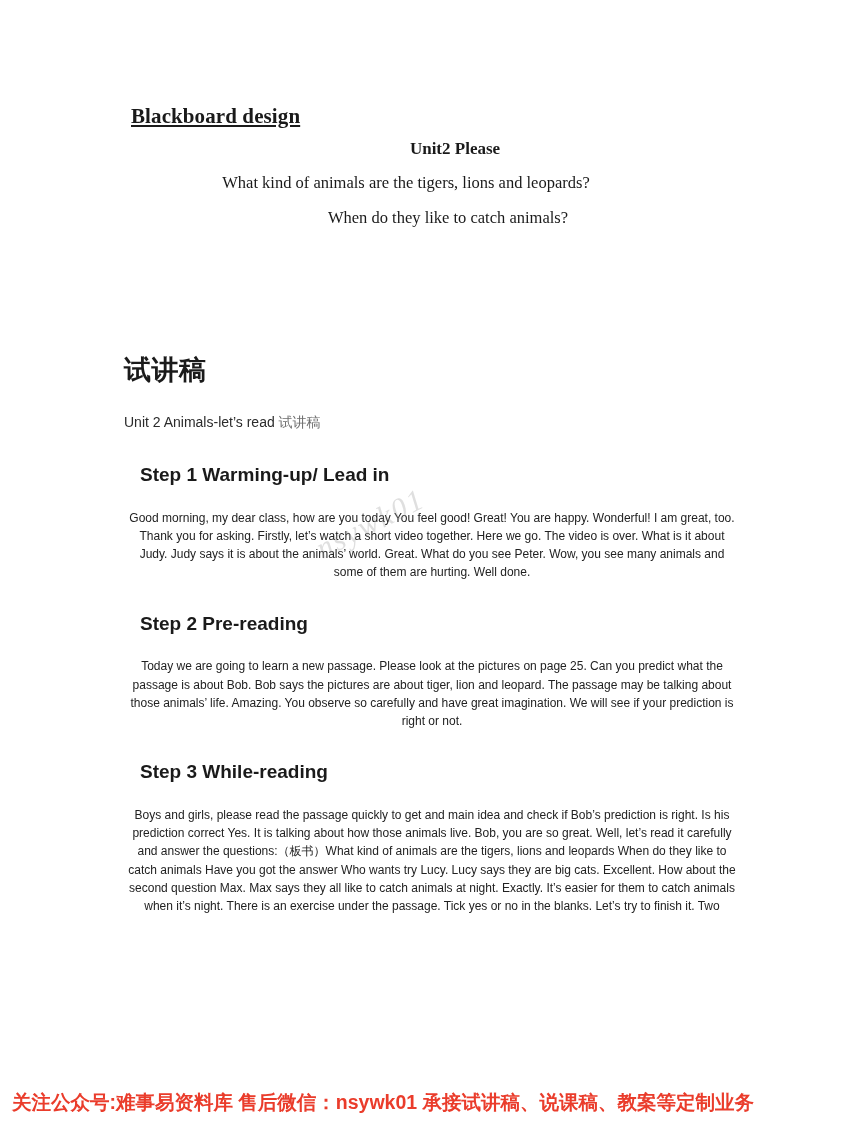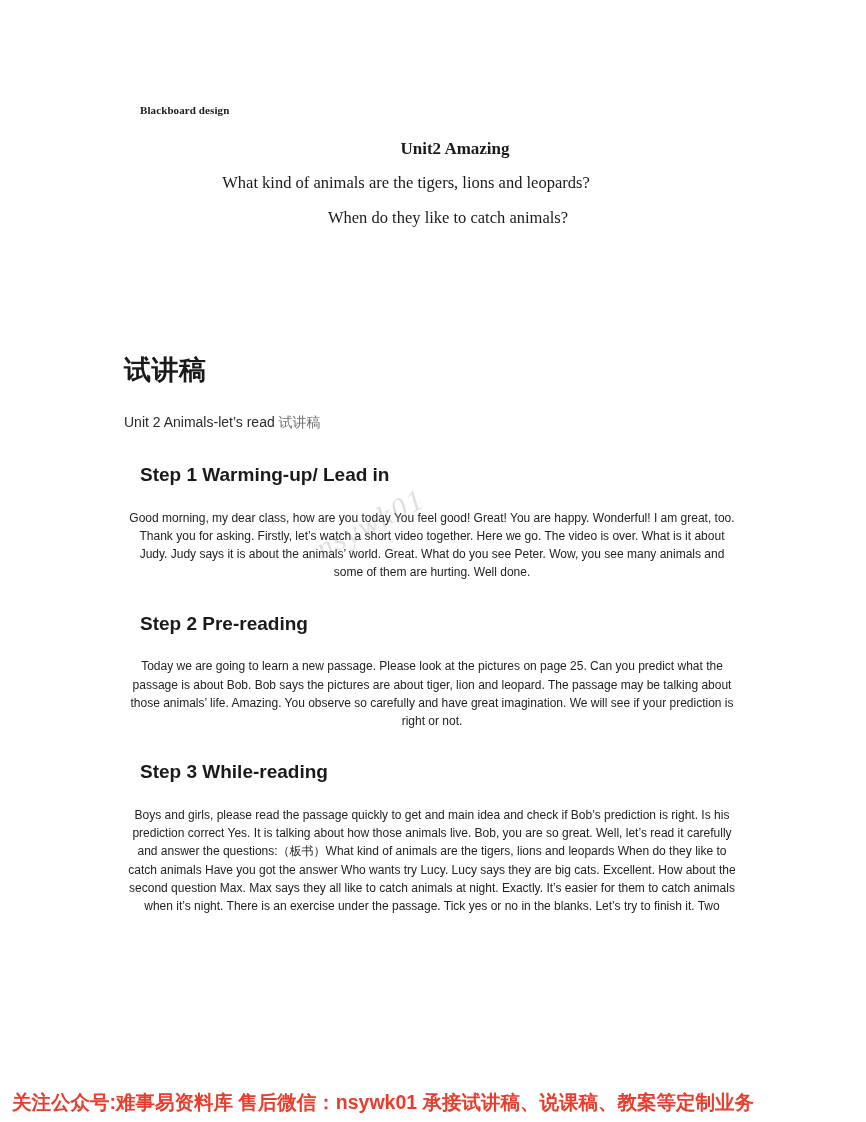--- a/index.html
+++ b/index.html
@@ -18,28 +18,29 @@
 
   
   .bb-block {
     position: absolute;
     left: 0;
     top: 0;
     width: 866px;
   }
   .bb-title {
     position: absolute;
-    left: 140px;
+    left: 131px;
     top: 104px;
     font-family: "Liberation Serif", "DejaVu Serif", serif;
     font-weight: bold;
-    font-size: 11px;
+    font-size: 21px;
     color: #1a1a1a;
     letter-spacing: 0.1px;
     white-space: nowrap;
+    text-decoration: underline;
   }
   .bb-unit {
     position: absolute;
     left: 0;
     top: 139px;
     width: 866px;
     text-align: center;
     padding-left: 44px;
     box-sizing: border-box;
     font-family: "Liberation Serif", "DejaVu Serif", serif;
@@ -152,21 +153,21 @@
     letter-spacing: 0px;
     white-space: nowrap;
     line-height: 1.2;
   }
 </style>
 </head>
 <body>
 
 <div class="bb-block">
   <div class="bb-title">Blackboard design</div>
-  <div class="bb-unit">Unit2 Amazing</div>
+  <div class="bb-unit">Unit2 Please</div>
   <div class="bb-q1">What kind of animals are the tigers, lions and leopards?</div>
   <div class="bb-q2">When do they like to catch animals?</div>
 </div>
 
 <div class="doc-body">
 
   <h1 class="doc-h1">试讲稿</h1>
 
   <p class="doc-sub">
     <span>Unit 2 Animals-let’s read </span><span class="cn">试讲稿</span>

